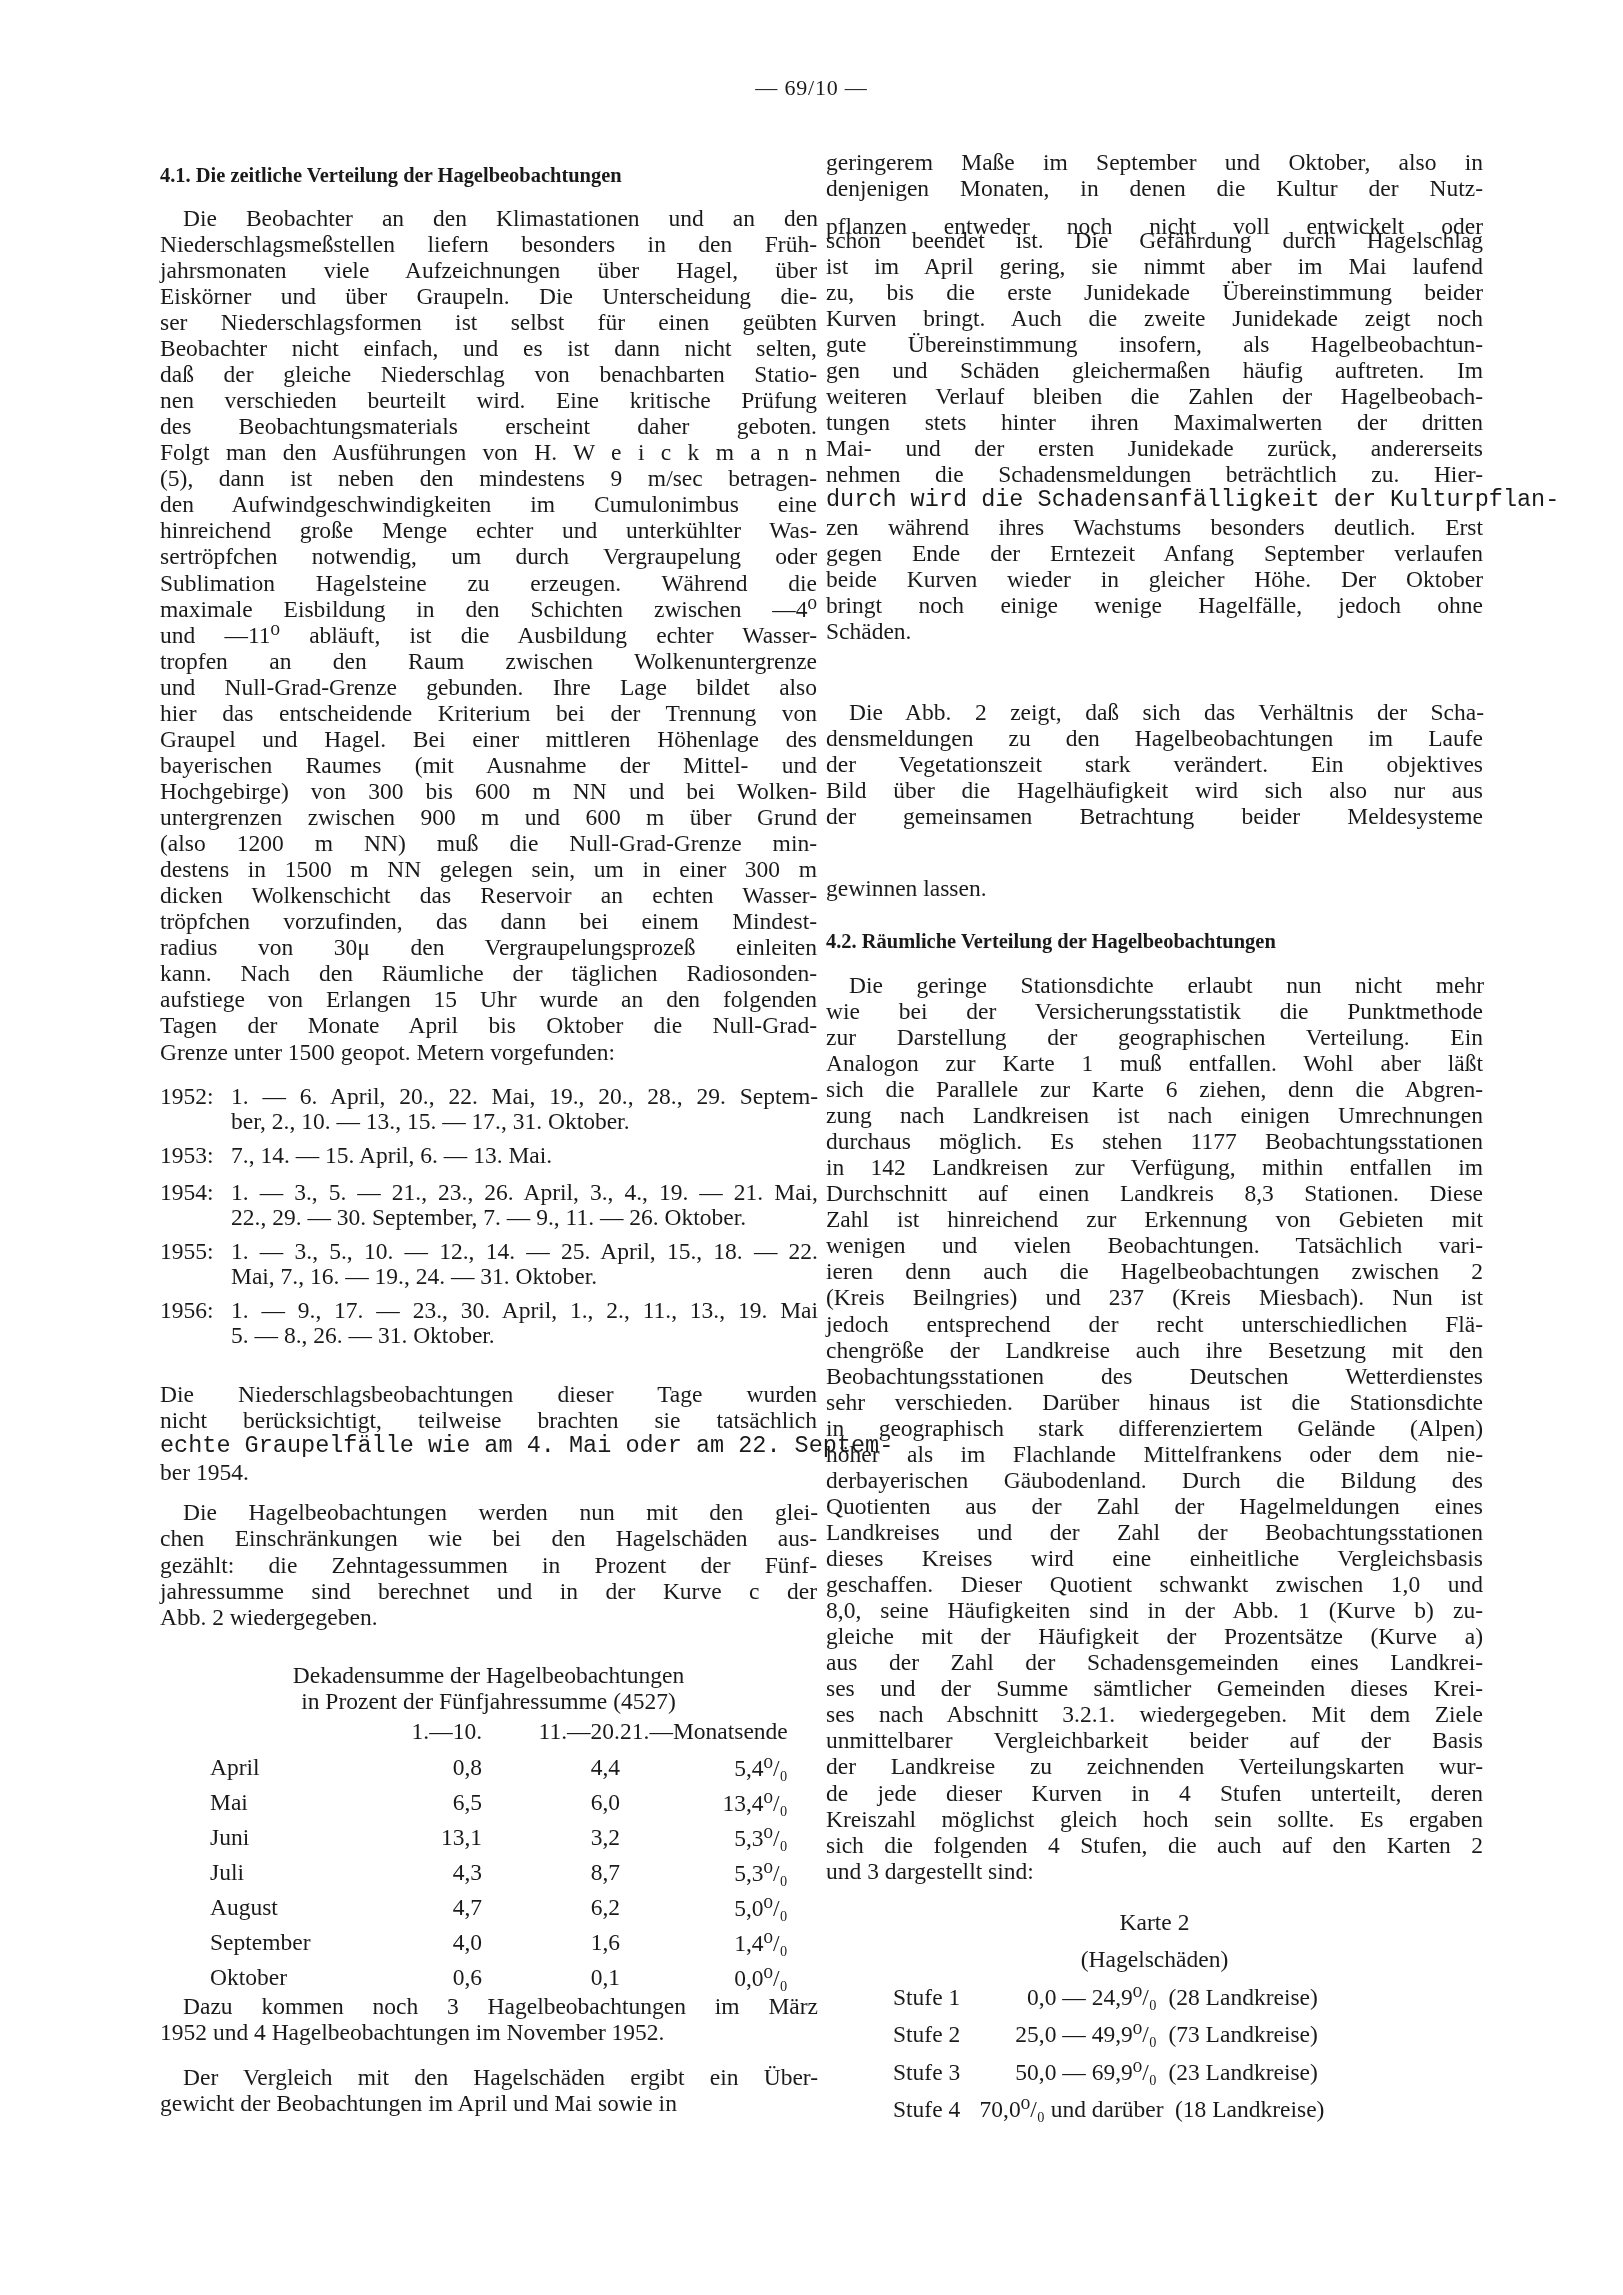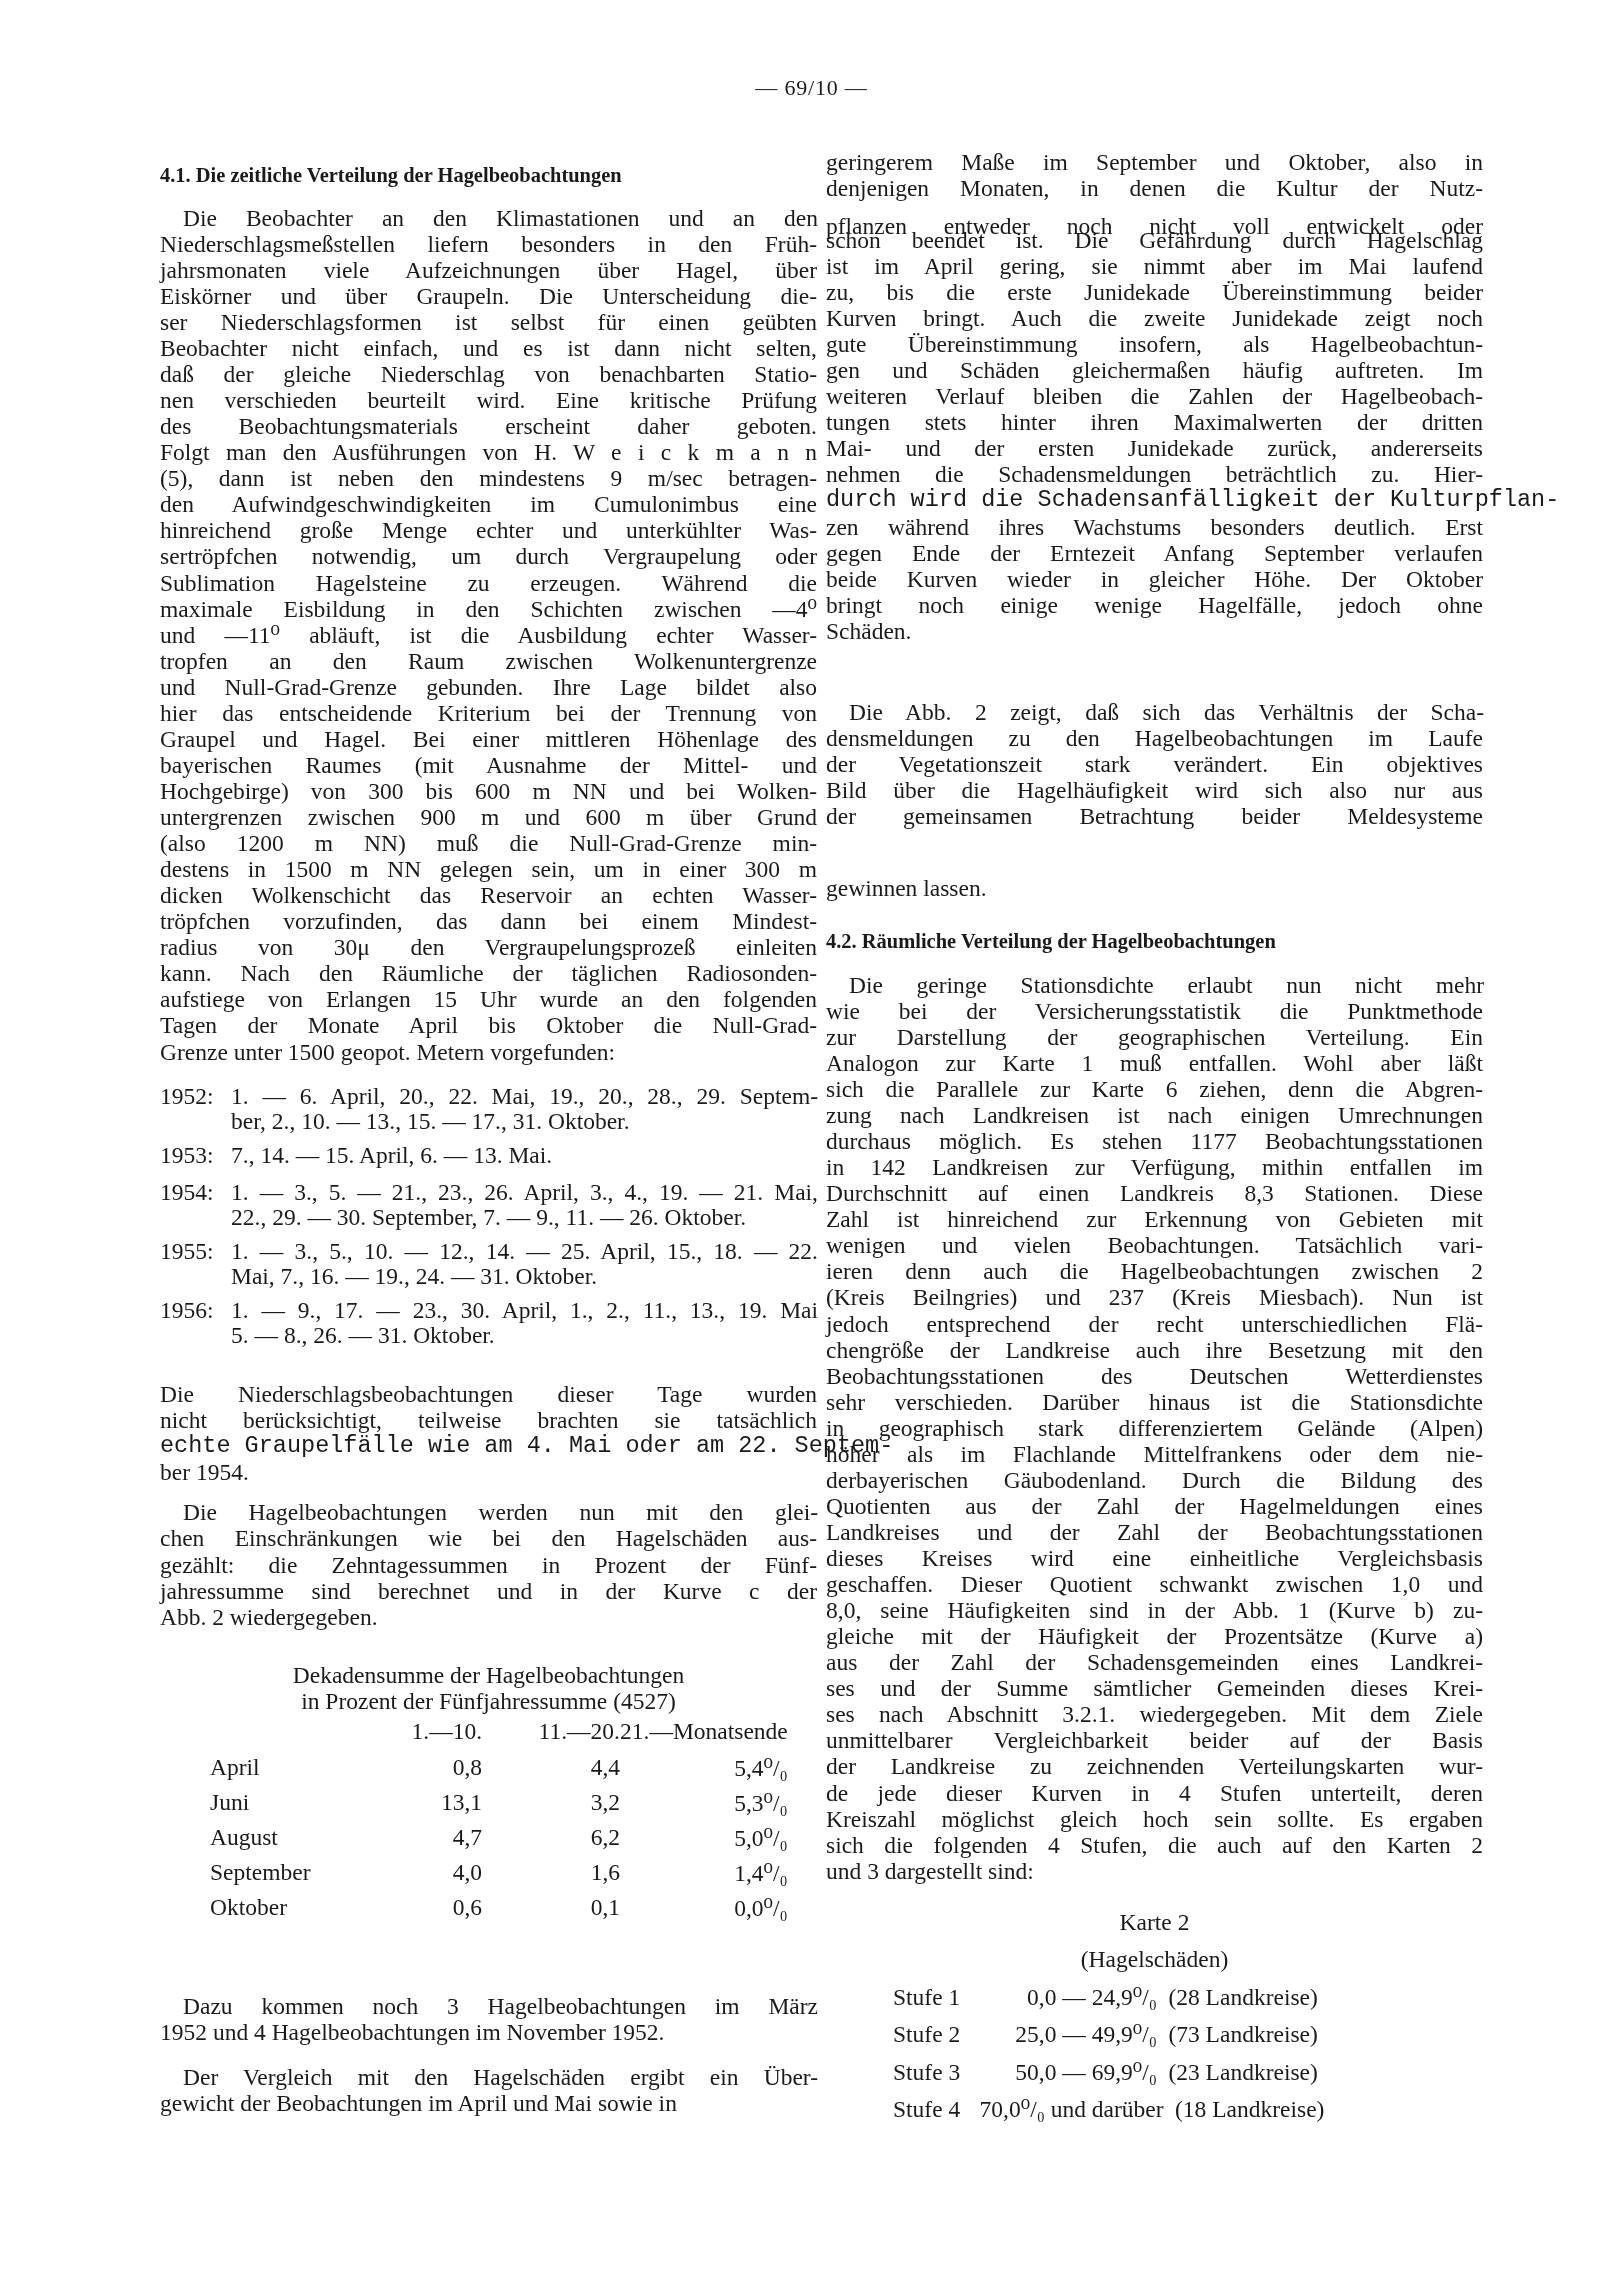--- a/index.html
+++ b/index.html
@@ -136,23 +136,35 @@
       </tr>
     </thead>
     <tbody id="tbody">
         <tr>
           <td class="c-month">April</td>
           <td class="c-d1">0,8</td>
           <td class="c-d2">4,4</td>
           <td class="c-d3">5,4⁰/₀</td>
         </tr>
         <tr>
+          <td class="c-month">Mai</td>
+          <td class="c-d1">6,5</td>
+          <td class="c-d2">6,0</td>
+          <td class="c-d3">13,4⁰/₀</td>
+        </tr>
+        <tr>
           <td class="c-month">Juni</td>
           <td class="c-d1">13,1</td>
           <td class="c-d2">3,2</td>
+          <td class="c-d3">5,3⁰/₀</td>
+        </tr>
+        <tr>
+          <td class="c-month">Juli</td>
+          <td class="c-d1">4,3</td>
+          <td class="c-d2">8,7</td>
           <td class="c-d3">5,3⁰/₀</td>
         </tr>
         <tr>
           <td class="c-month">August</td>
           <td class="c-d1">4,7</td>
           <td class="c-d2">6,2</td>
           <td class="c-d3">5,0⁰/₀</td>
         </tr>
         <tr>
           <td class="c-month">September</td>

